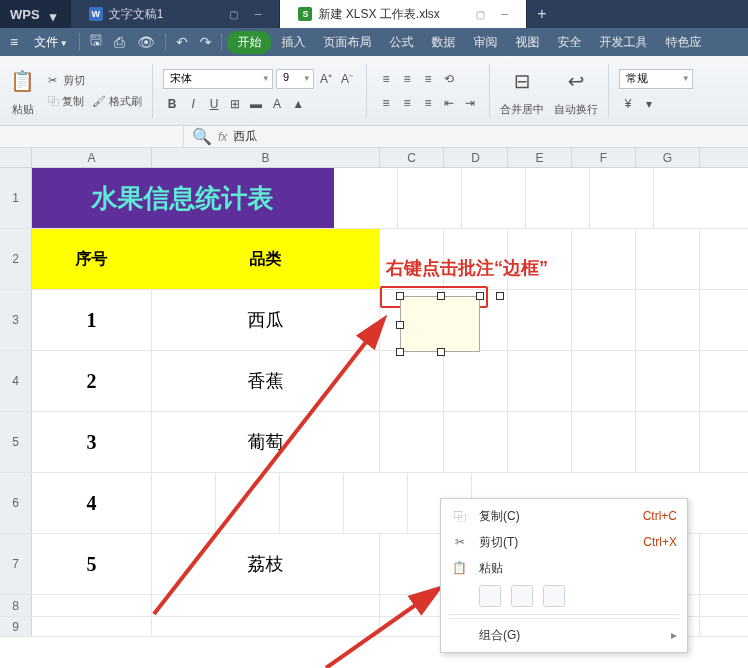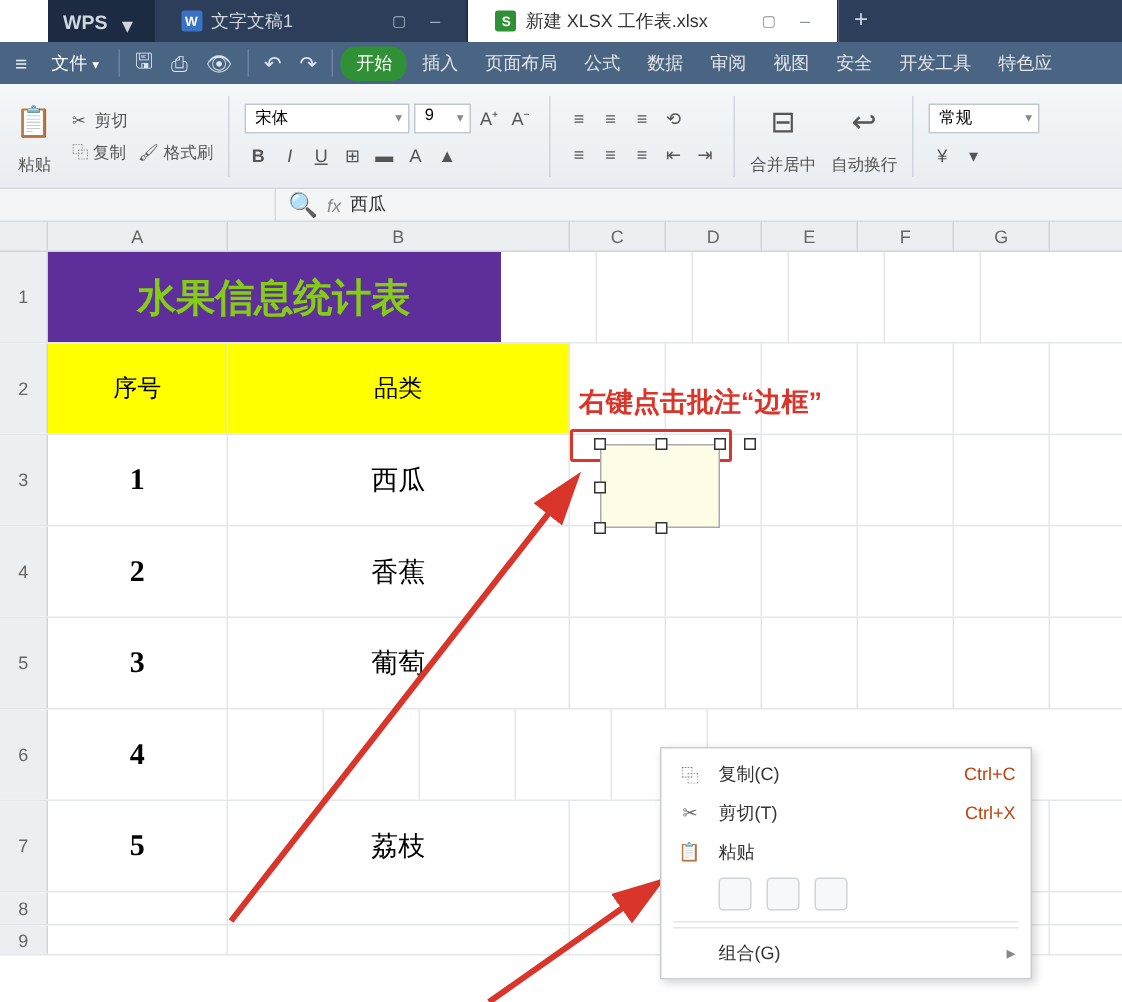--- a/index.html
+++ b/index.html
@@ -14,21 +14,20 @@
       height: 668px;
       overflow: hidden;
       position: relative;
     }
     
     .titlebar {
       background: #2d3e5a;
       height: 28px;
       display: flex;
       align-items: center;
-      margin-left: 32px;
     }
     .tab-btn {
       height: 28px;
       padding: 0 18px;
       display: flex;
       align-items: center;
       gap: 6px;
       color: #cfd6e0;
       font-size: 12px;
       border-right: 1px solid #1e2a3d;
@@ -254,32 +253,32 @@
       justify-content:center;
     }
     .cell {
       border-right: 1px solid #e3e6ea;
       padding: 2px 4px;
       position: relative;
     }
     .titlecell {
       width: 302px; 
       background: #5e2f9a;
-      color: #84cc16;
+      color: #5eead4;
       font-size: 26px;
       font-weight: bold;
       display:flex;
       align-items:center;
       justify-content:center;
       border-right:1px solid #5e2f9a;
     }
     .headercell {
       background: #ffff00;
       font-size: 16px;
-      font-weight: normal;
+      font-weight: bold;
       display:flex;
       align-items:center;
       justify-content:center;
     }
     .datacell {
       font-size: 18px;
       display:flex;
       align-items:center;
       justify-content:center;
     }

